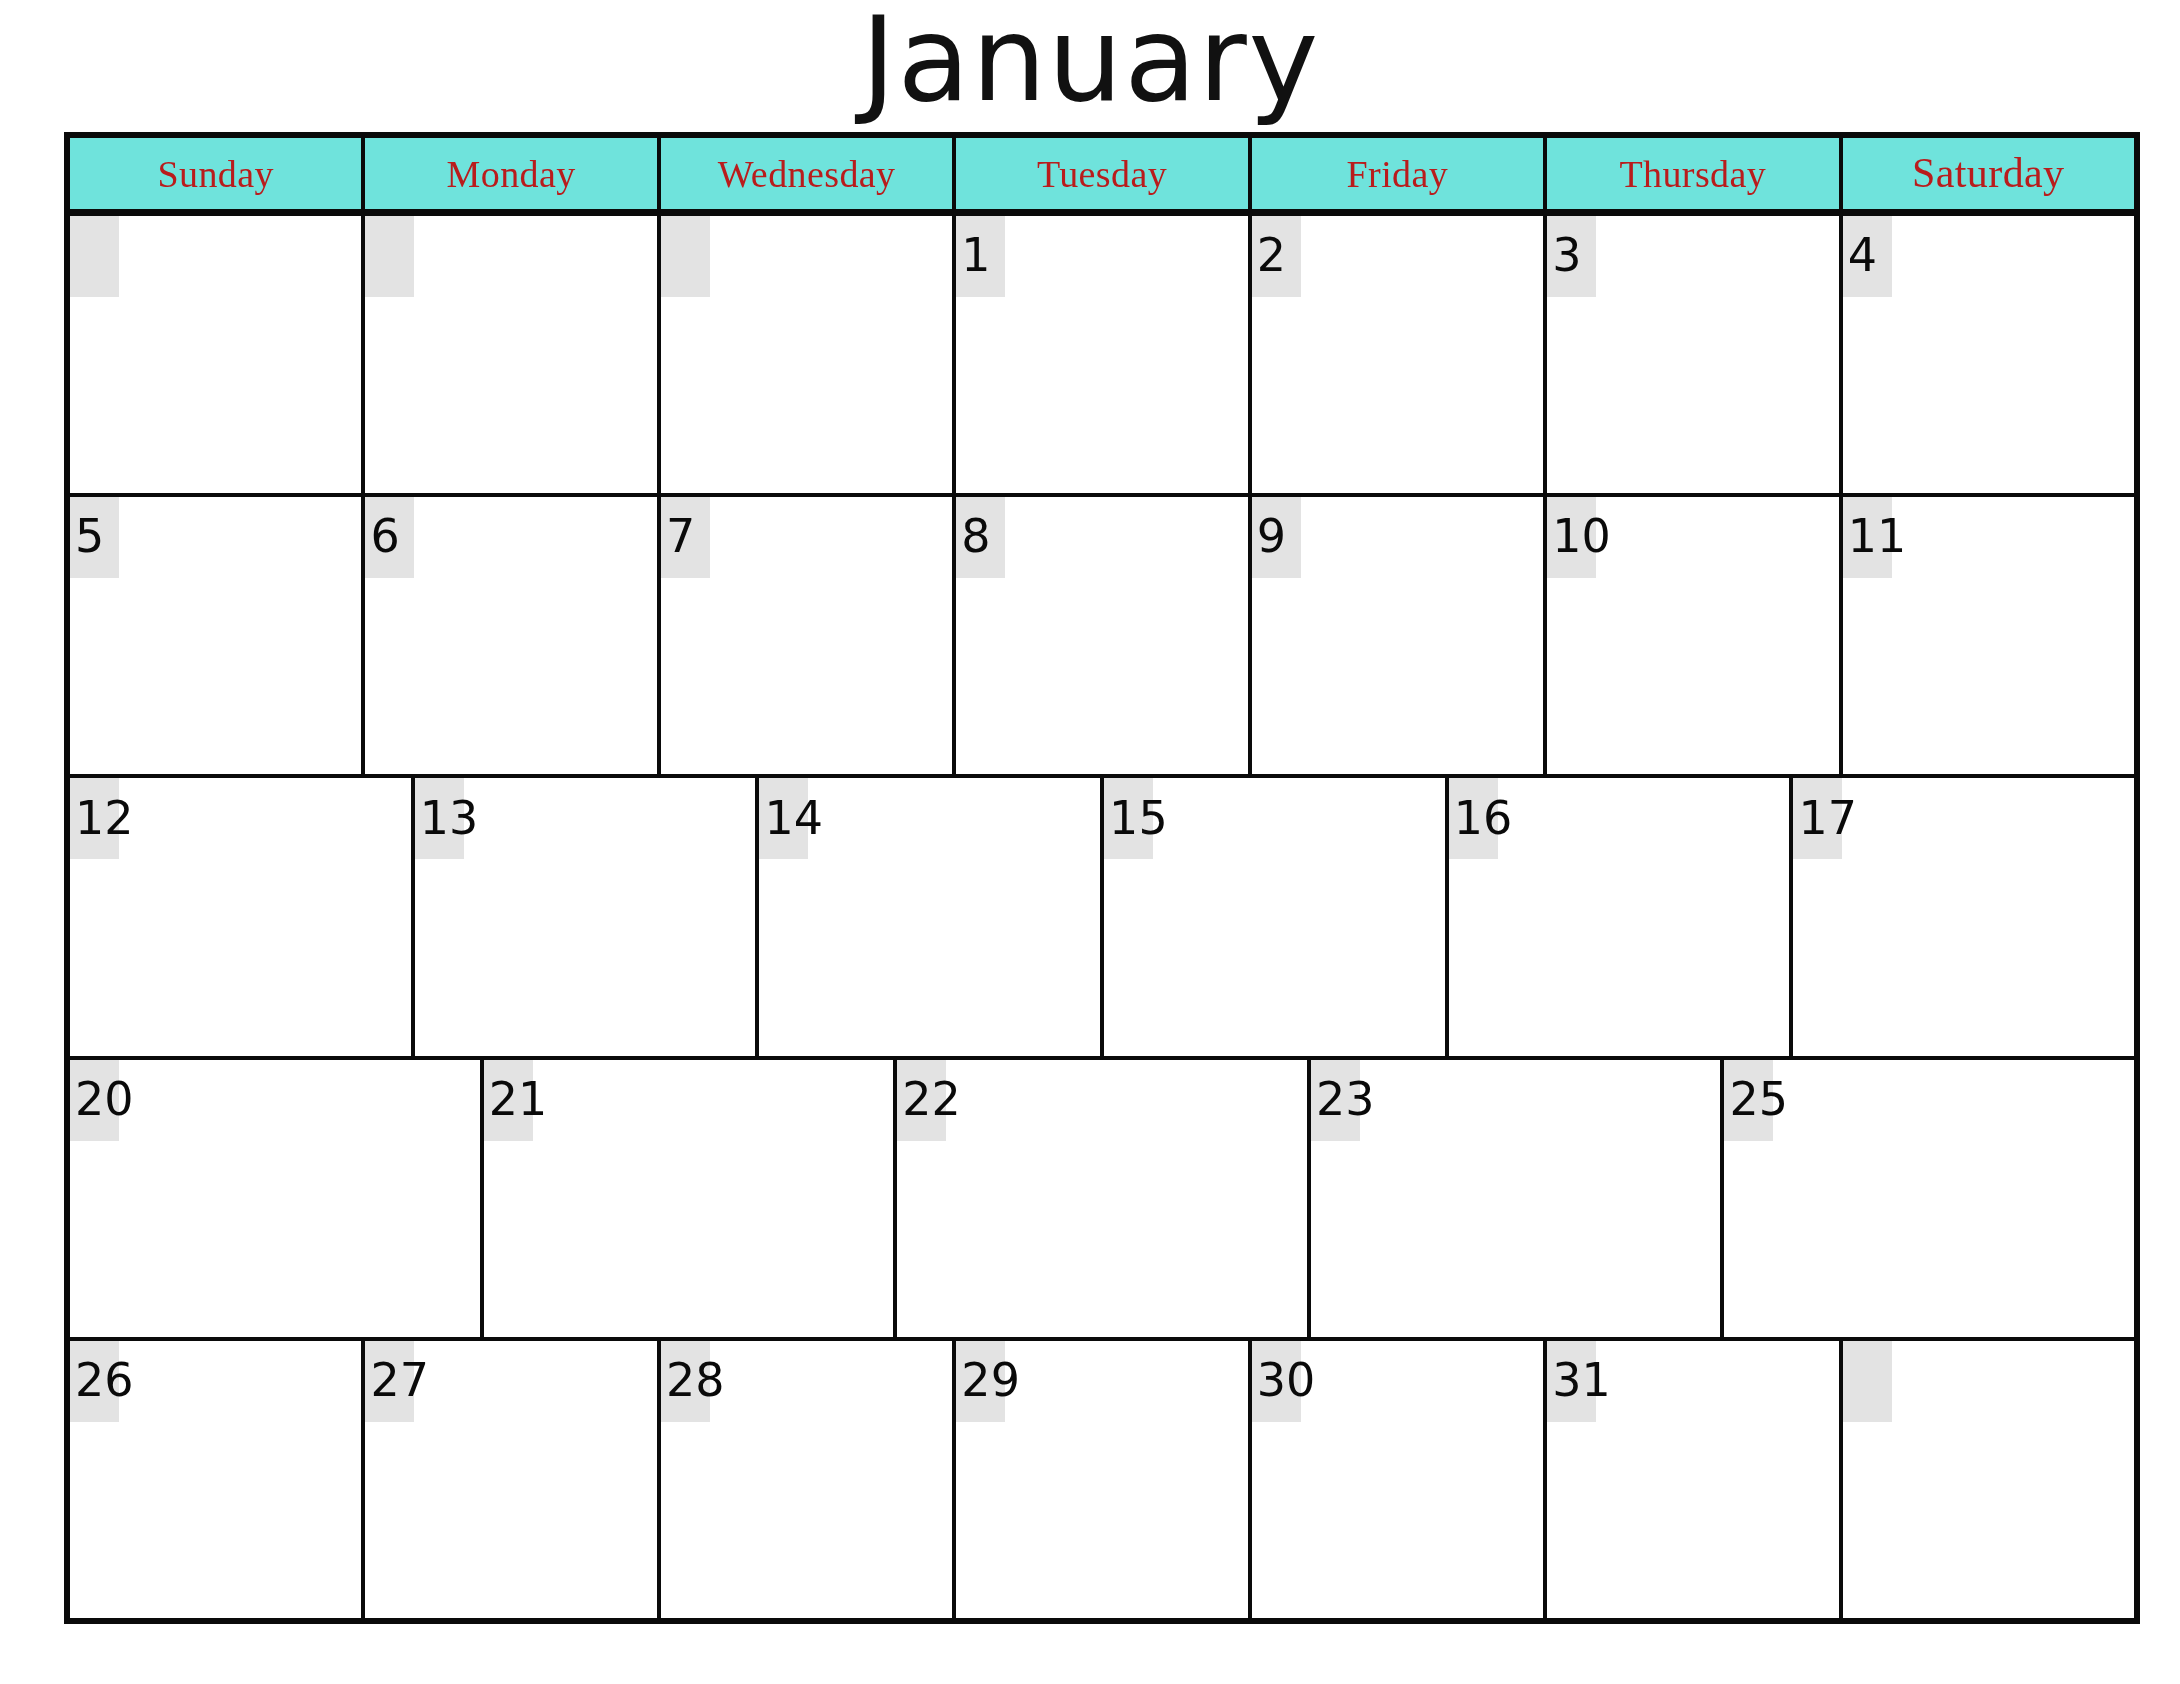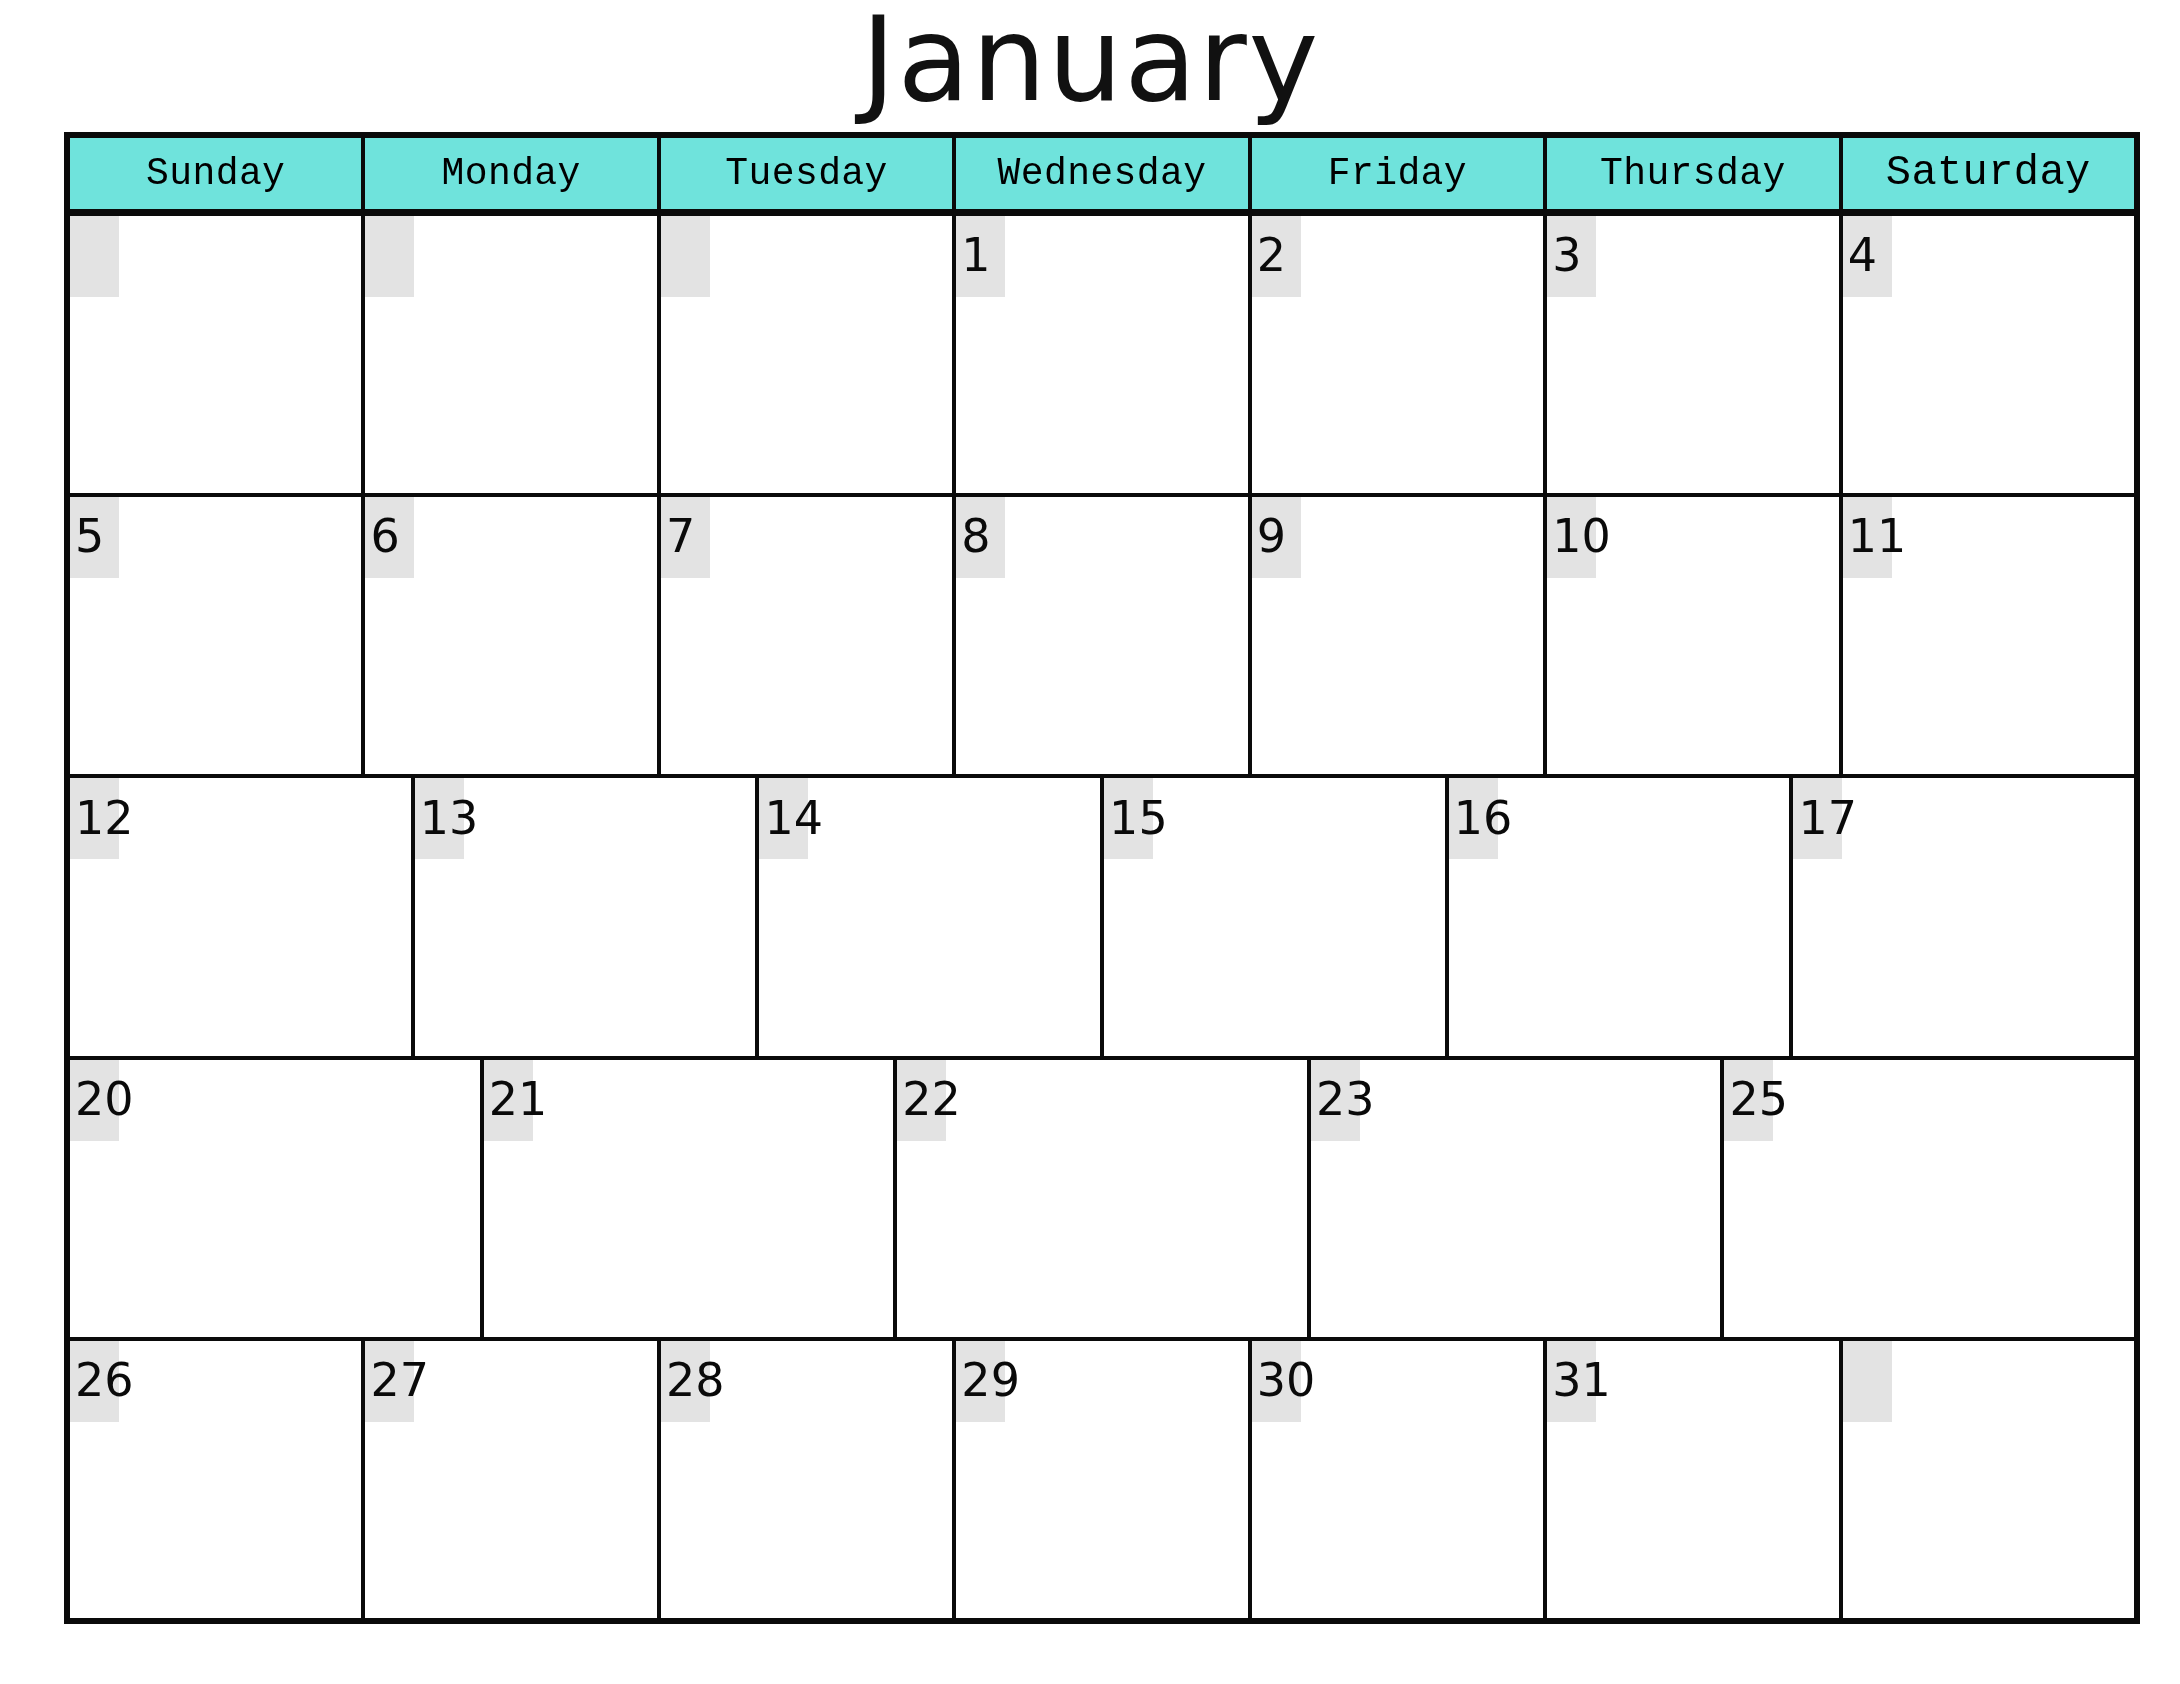--- a/index.html
+++ b/index.html
@@ -62,22 +62,22 @@
   }
 
   .weekday-cell {
     flex: 1 1 0;
     min-width: 0;
     background: #6FE3DC;
     border-right: 4.3px solid #0a0a0a;
     display: flex;
     align-items: center;
     justify-content: center;
-    color: #000000;
-    font-family: Liberation Mono, monospace;
+    color: #b91c1c;
+    font-family: Liberation Serif, serif;
     font-size: 38px;
     font-weight: 400;
     letter-spacing: 0.4px;
     white-space: nowrap;
     overflow: hidden;
     text-align: right;
   }
   .weekday-cell:last-child { border-right: none; }
 
   
@@ -144,22 +144,22 @@
 
 <div id="page">
 
   <div id="calendar-title">January</div>
 
   <div id="calendar-grid">
 
     <div id="weekday-header">
         <div class="weekday-cell">Sunday</div>
         <div class="weekday-cell">Monday</div>
+        <div class="weekday-cell">Wednesday</div>
         <div class="weekday-cell">Tuesday</div>
-        <div class="weekday-cell">Wednesday</div>
         <div class="weekday-cell">Friday</div>
         <div class="weekday-cell">Thursday</div>
         <div class="weekday-cell saturday">Saturday</div>
       </div>
 
     <div id="weeks">
         <div class="week-row">
           <div class="day-cell empty">
             <div class="day-number-box"></div>
           </div>

